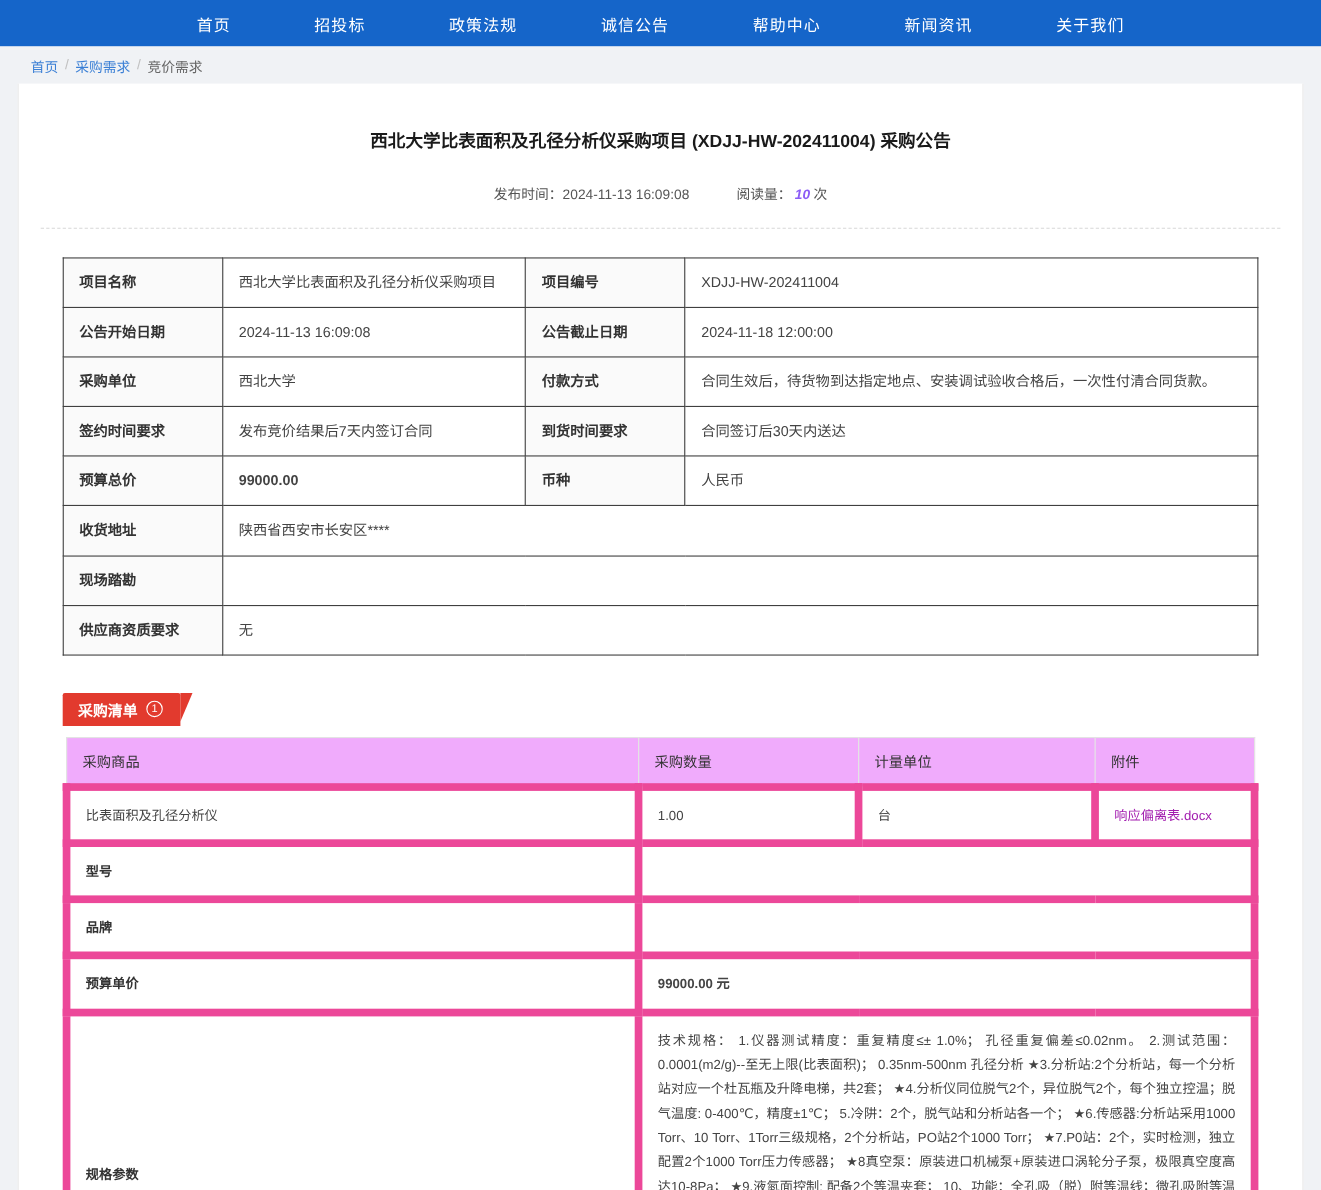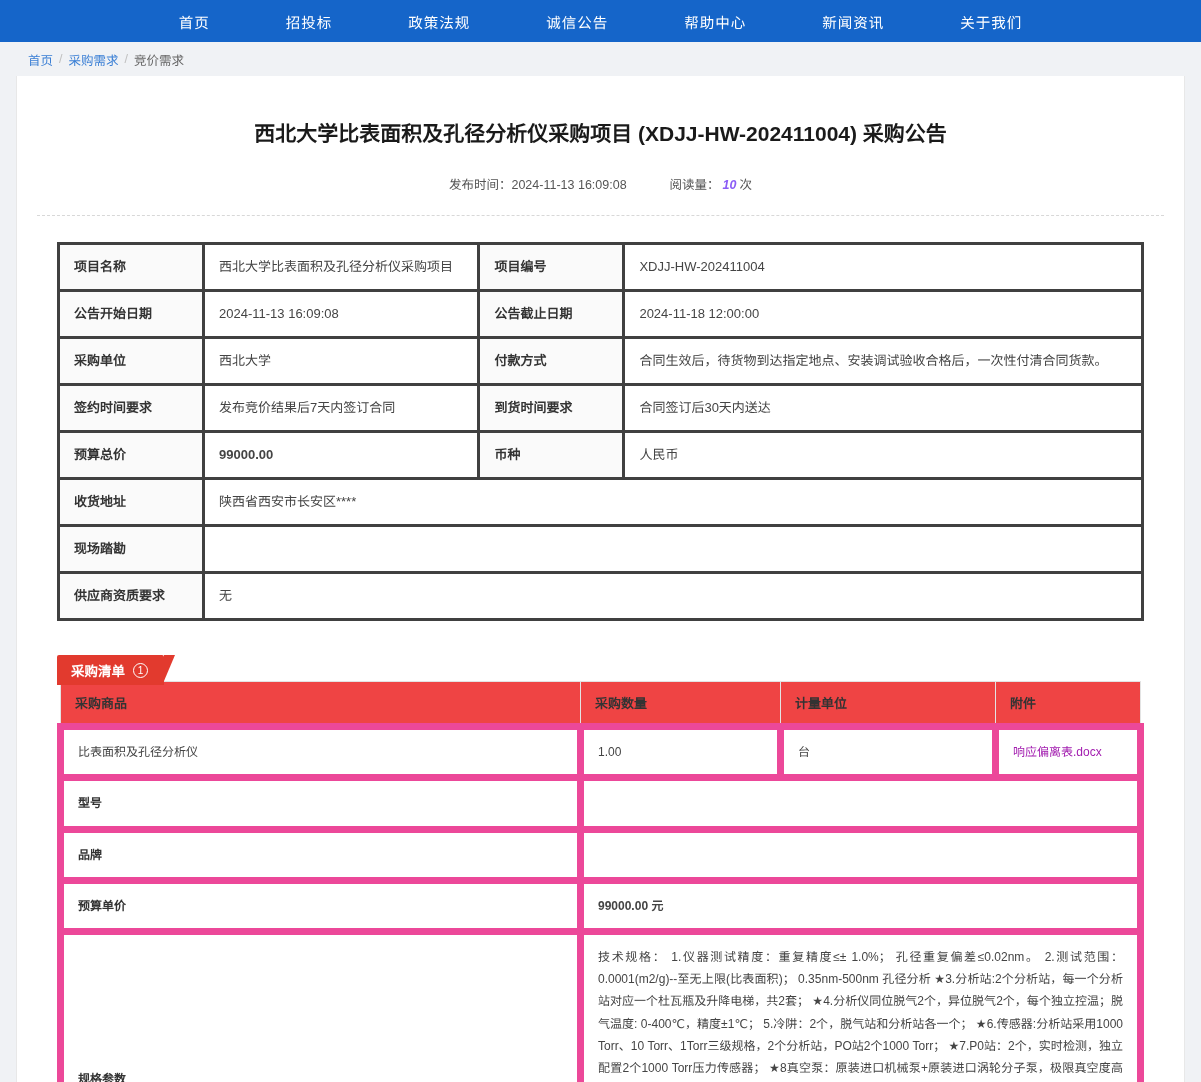--- a/index.html
+++ b/index.html
@@ -53,21 +53,21 @@
     background: #ffffff;
     margin: 0 16px;
     border: 1px solid #e8e8e8;
     border-top: none;
     padding: 0 0 10px 0;
     min-height: 1000px;
   }
 
   .title {
     text-align: center;
-    font-size: 21px;
+    font-size: 16px;
     font-weight: bold;
     color: #1a1a1a;
     padding: 42px 60px 0 60px;
     line-height: 1.5;
   }
   .meta {
     text-align: center;
     font-size: 12.5px;
     color: #555;
     padding: 24px 0 22px 0;
@@ -80,38 +80,38 @@
     padding: 0 3px;
   }
   .divider {
     border-top: 1px dashed #d8d8d8;
     margin: 0 20px 26px 20px;
   }
 
   
   table { border-collapse: collapse; width: calc(100% - 80px); margin: 0 40px; }
   .info-table td {
-    border: 3px solid #404040;
+    border: 1px solid #404040;
     padding: 11px 14px;
     font-size: 13px;
     line-height: 1.7;
     vertical-align: middle;
   }
   .info-table td.label {
     background: #fafafa;
     font-weight: bold;
     color: #333;
     width: 145px;
   }
   .info-table td.val { color: #444; }
   .price { color: #e03030; font-weight: bold; }
 
   
   .list-head {
-    margin: 34px 40px 0 40px;
+    margin: 34px 40px 14px 40px;
     position: relative;
     height: 26px;
   }
   .ribbon {
     display: inline-flex;
     align-items: center;
     gap: 8px;
     background: #e23a2e;
     color: #fff;
     font-size: 13.5px;
@@ -135,24 +135,24 @@
     justify-content: center;
     width: 15px; height: 15px;
     border: 1px solid #fff;
     border-radius: 50%;
     font-size: 10px;
     font-weight: normal;
   }
 
   .goods-table { margin-top: 0; }
   .goods-table th {
-    background: #ef4444;
+    background: #f0abfc;
     border: 1px solid #e3e3e3;
     font-size: 13px;
-    font-weight: bold;
+    font-weight: normal;
     text-align: left;
     padding: 11px 14px;
     color: #333;
   }
   .goods-table td {
     border: 7px solid #ec4899;
     padding: 11px 14px;
     font-size: 12px;
     vertical-align: top;
     line-height: 1.85;

